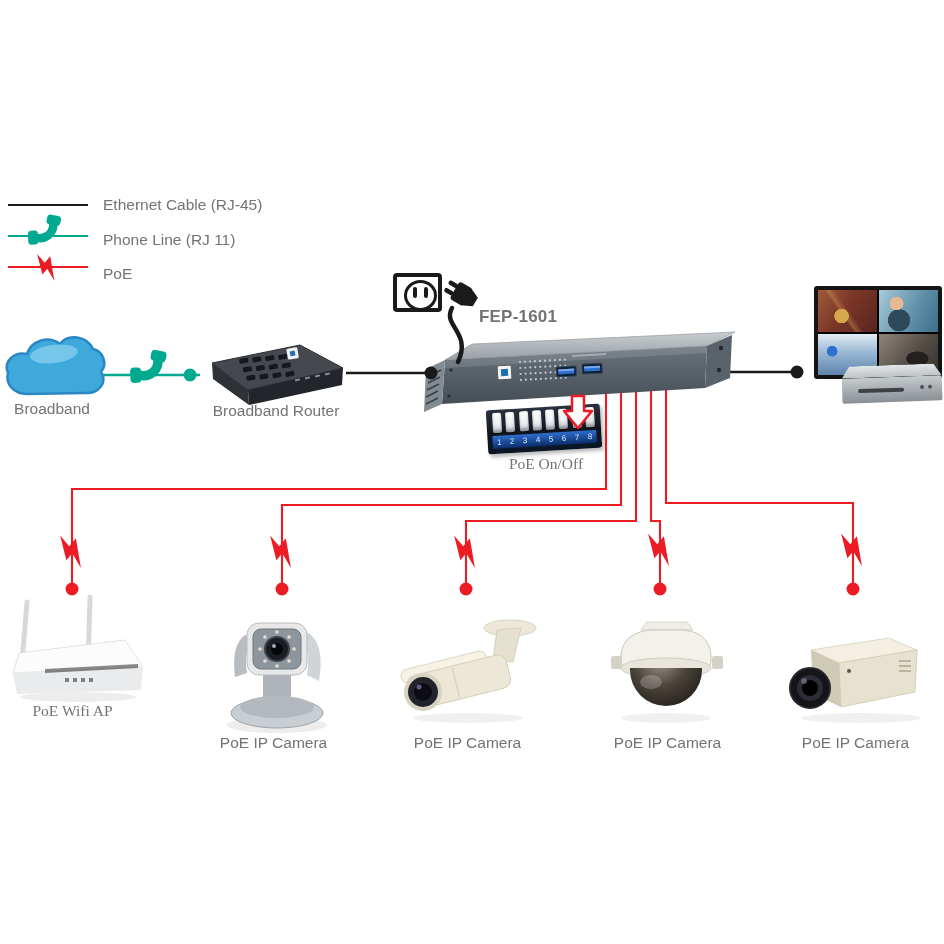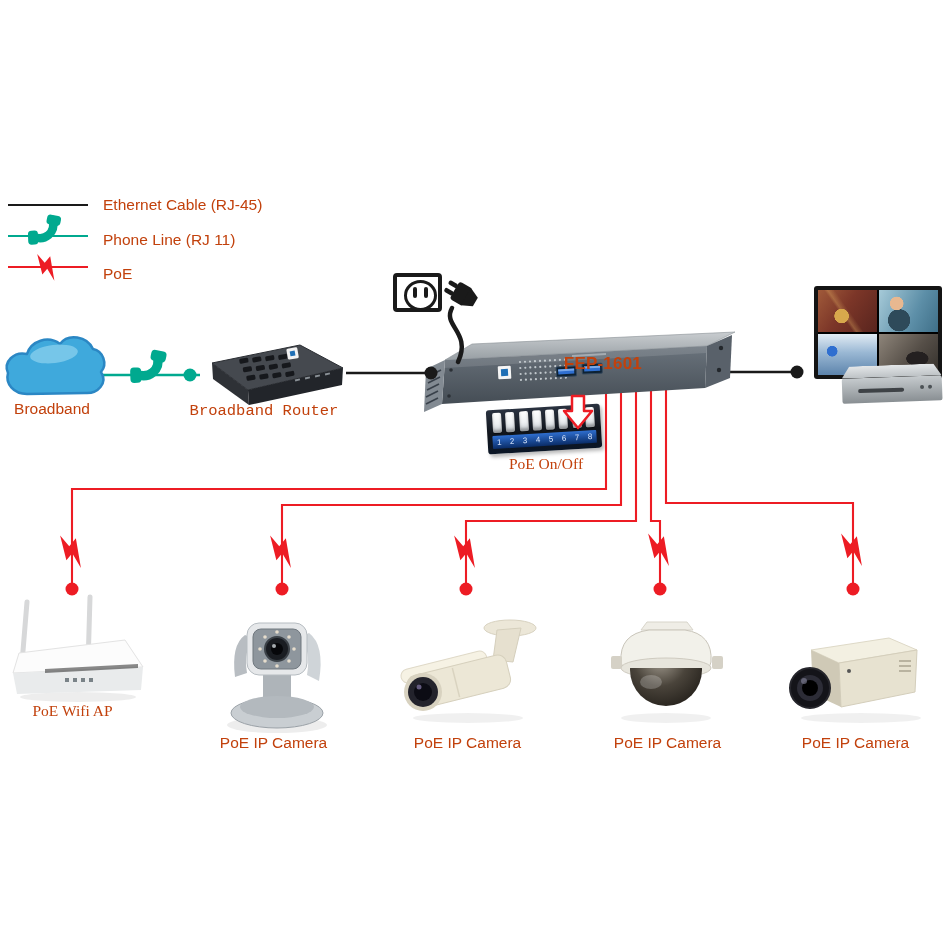--- a/index.html
+++ b/index.html
@@ -1,20 +1,20 @@
 <!DOCTYPE html>
 <html><head>
 <meta charset="utf-8">
 <style>
   html,body{margin:0;padding:0;background:#fff;}
   .canvas{position:relative;width:944px;height:944px;background:#ffffff;overflow:hidden;
           font-family:"Liberation Sans",sans-serif;color:#231F20;}
   svg{position:absolute;left:0;top:0;}
   .abs{position:absolute;}
-  .lbl{position:absolute;font-size:15.5px;color:#c2410c;text-align:center;line-height:18px;}
+  .lbl{position:absolute;font-size:15.5px;color:#737373;text-align:center;line-height:18px;}
   .lbl-left{text-align:left;}
   .model-lbl{font-weight:bold;font-size:17px;letter-spacing:.2px;}
   
   .monitor{position:absolute;left:814px;top:286px;width:128px;height:93px;background:#141414;
            border-radius:3px;padding:4px;box-sizing:border-box;}
   .screen{width:100%;height:100%;display:grid;grid-template-columns:1fr 1fr;grid-template-rows:1fr 1fr;
           gap:2px;background:#000;}
   .feed{width:100%;height:100%;}
   .feed1{background:radial-gradient(circle at 40% 62%, #d8a84c 0 16%, rgba(0,0,0,0) 17%),
          linear-gradient(55deg, rgba(0,0,0,0) 40%, rgba(222,170,96,.35) 44%, rgba(0,0,0,0) 52%),
@@ -107,21 +107,21 @@
     </g>
     <rect x="92" y="13" width="11" height="11" rx="1.5" transform="rotate(-10 97 18)" fill="#f2f2f2"></rect>
     <rect x="95" y="16" width="5" height="5" transform="rotate(-10 97 18)" fill="#1f6fb5"></rect>
     <g fill="#8a9096">
       <rect x="100" y="44" width="5" height="2" transform="rotate(-12 102 45)"></rect>
       <rect x="110" y="42" width="5" height="2" transform="rotate(-12 112 43)"></rect>
       <rect x="120" y="40" width="5" height="2" transform="rotate(-12 122 41)"></rect>
       <rect x="130" y="38" width="5" height="2" transform="rotate(-12 132 39)"></rect>
     </g>
   </svg>
-  <div class="lbl abs" style="left:184px;top:402px;width:160px;font-family:Liberation Mono, monospace;">Broadband Router</div>
+  <div class="lbl abs" style="left:196px;top:402px;width:160px;">Broadband Router</div>
 
   <div class="outlet">
     <div class="outlet-face">
       <div class="outlet-slot" style="left:6px;"></div>
       <div class="outlet-slot" style="right:6px;"></div>
     </div>
   </div>
 
   <svg class="abs" style="left:420px;top:320px;" width="335" height="100">
     <defs>
@@ -205,21 +205,21 @@
     <rect x="152" y="34" width="34" height="2" transform="rotate(-3 169 35)" fill="#b9bfc3" opacity="0.7"></rect>
     <g transform="translate(136,47) rotate(-3)">
       <rect x="0" y="0" width="20" height="10" rx="1" fill="#0e2233" stroke="#33475c" stroke-width="1"></rect>
       <rect x="2" y="2.5" width="16" height="5" fill="#2f6fd0"></rect>
       <rect x="2" y="2.5" width="16" height="2" fill="#7aa8e8"></rect>
       <rect x="26" y="-1.5" width="20" height="10" rx="1" fill="#0e2233" stroke="#33475c" stroke-width="1"></rect>
       <rect x="28" y="1" width="16" height="5" fill="#2f6fd0"></rect>
       <rect x="28" y="1" width="16" height="2" fill="#7aa8e8"></rect>
     </g>
   </svg>
-  <div class="lbl model-lbl abs" style="left:502px;top:308px;width:140px;text-align:right;margin-top:47px;">FEP-1601</div>
+  <div class="lbl model-lbl abs" style="left:479px;top:308px;width:140px;text-align:left;">FEP-1601</div>
 
   <div class="monitor">
     <div class="screen">
       <div class="feed feed1"></div>
       <div class="feed feed2"></div>
       <div class="feed feed3"></div>
       <div class="feed feed4"></div>
     </div>
   </div>
   <div class="nvr">

